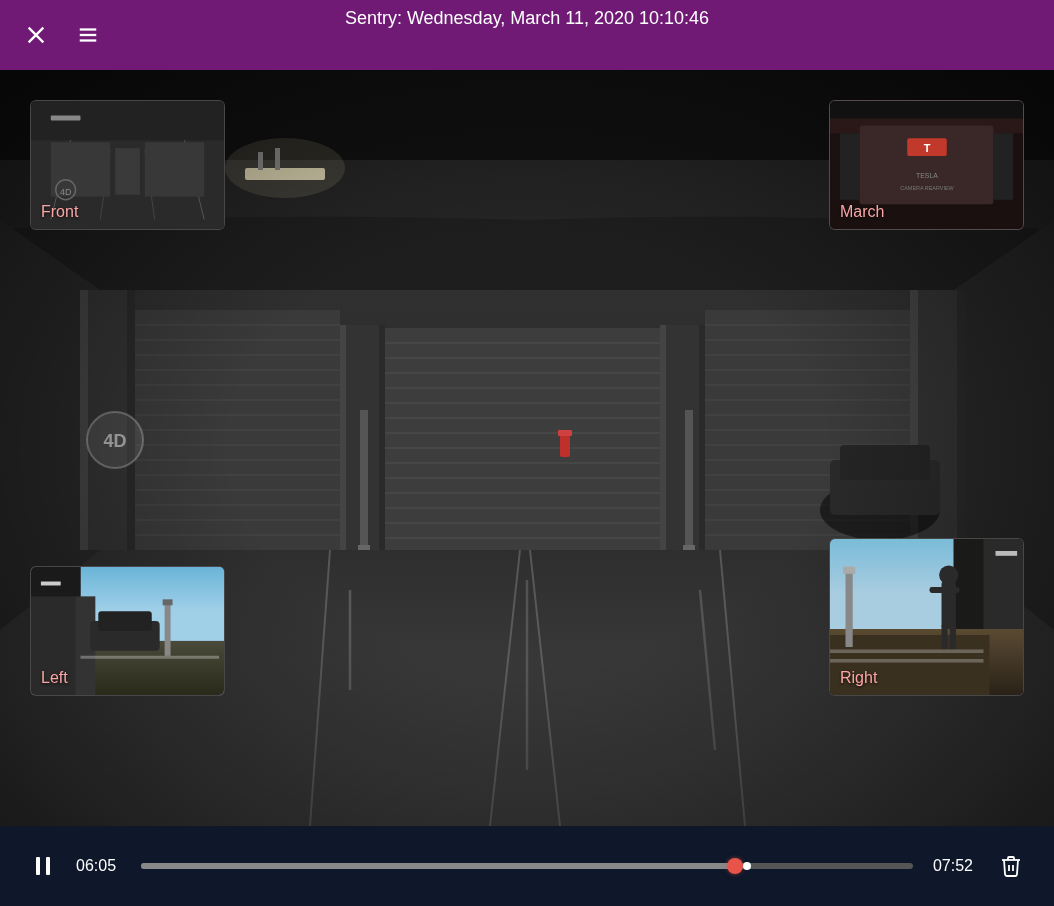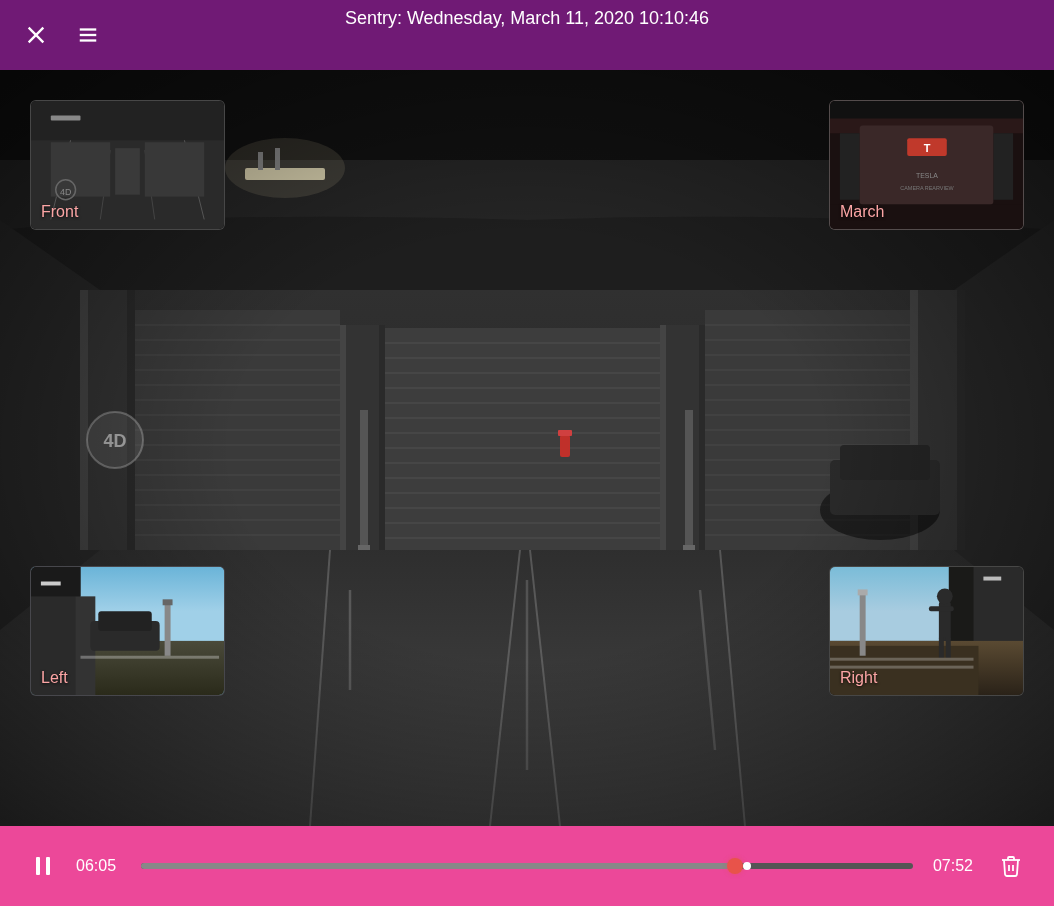--- a/index.html
+++ b/index.html
@@ -143,29 +143,29 @@
       height: 130px;
       background: #1a1a20;
       text-decoration: underline;
     }
 
     
     .cam-right {
       bottom: 130px;
       right: 30px;
       width: 195px;
-      height: 130px;
+      height: 158px;
       background: #1a1a18;
     }
 
     
     .control-bar {
       width: 100%;
       height: 80px;
-      background: #ec4899;
+      background: #0f172a;
       display: flex;
       align-items: center;
       padding: 0 25px;
       gap: 15px;
     }
 
     .play-pause-btn {
       width: 36px;
       height: 36px;
       display: flex;

